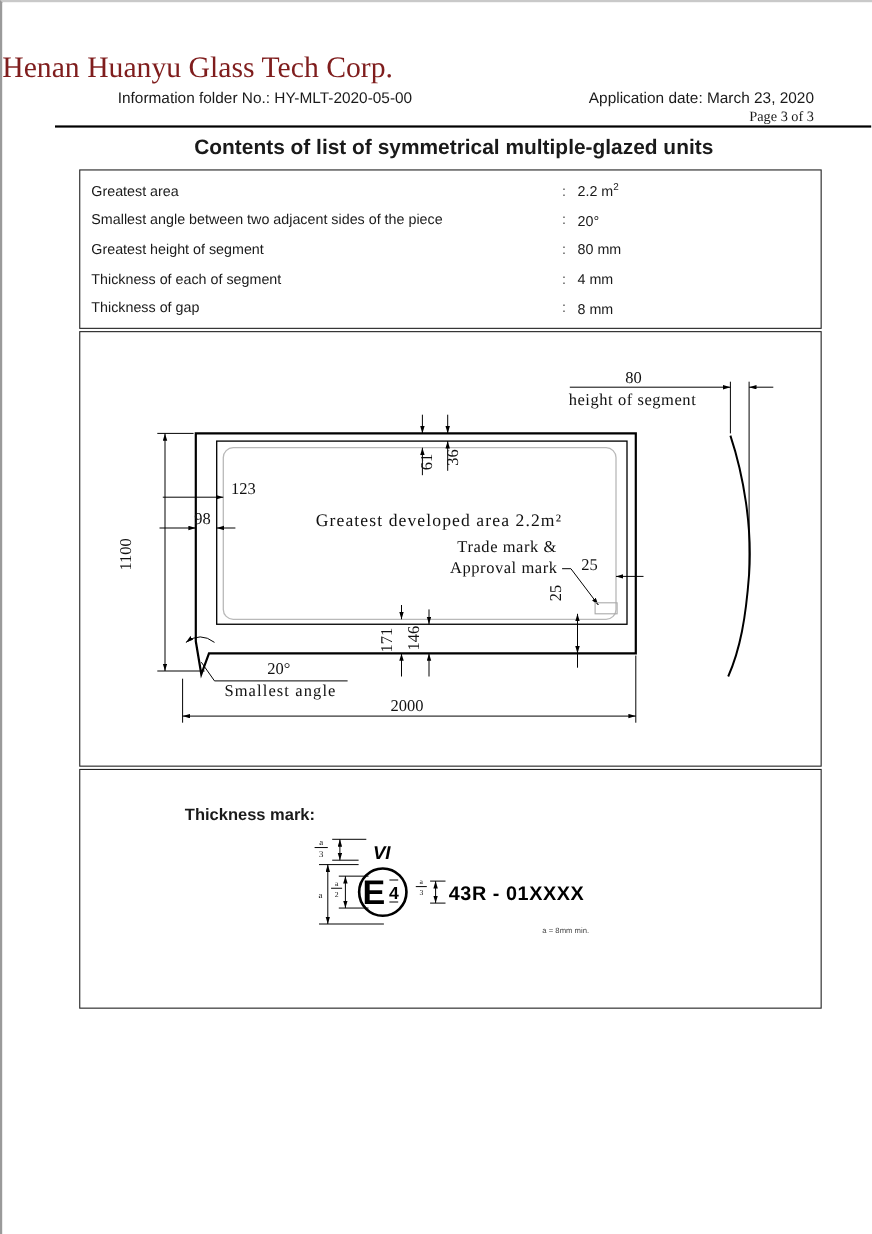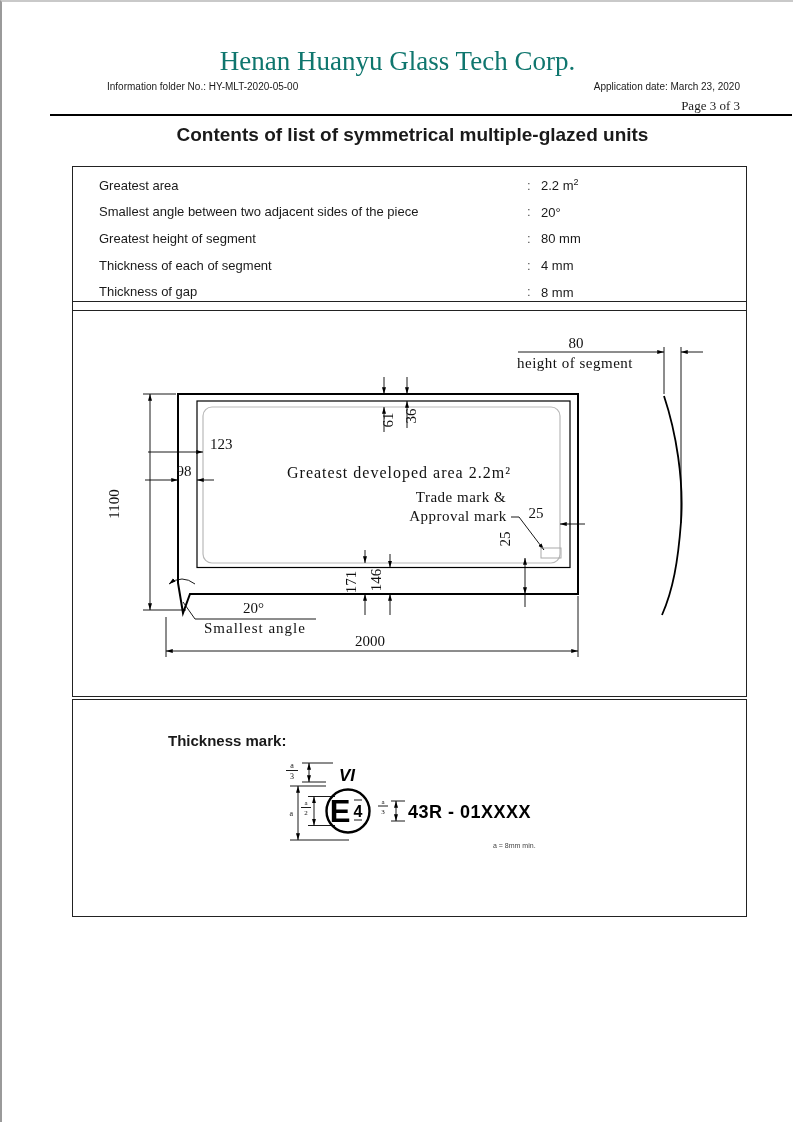--- a/index.html
+++ b/index.html
@@ -2,33 +2,33 @@
 <html><head>
 <meta charset="utf-8">
 <style>
   * { margin:0; padding:0; box-sizing:border-box; }
   html,body { background:#fff; }
   .page {
     position:relative; width:793px; height:1122px; background:#fff;
     border-left:2px solid #9a9a9a; border-top:2px solid #c9c9c9;
     font-family:"Liberation Sans", sans-serif; color:#1a1a1a; overflow:hidden;
   }
-  .company { position:absolute; top:44px; left:0; width:100%; text-align:center;
-    font-family:"Liberation Serif", serif; font-size:27px; color:#0f766e; }
-  .meta-row { position:absolute; top:79px; left:105px; right:53px; font-size:10px; }
+  .company { position:absolute; top:44px; left:0; width:100%; 
+    font-family:"Liberation Serif", serif; font-size:27px; color:#7f1d1d; }
+  .meta-row { position:absolute; top:79px; left:105px; right:53px; font-size:14px; }
   .meta-left { float:left; }
   .meta-right { float:right; }
   .page-no { position:absolute; top:96px; right:53px; font-size:13px;font-family:Liberation Serif, serif; }
   .rule { position:absolute; top:112px; left:48px; right:1px; height:2px; background:#000; }
   .section-title { position:absolute; top:122px; left:15px; width:100%; text-align:center;
     font-size:19px; font-weight:bold; }
 
-  .spec-box { position:absolute; left:70px; top:164px; width:675px; height:145px;
+  .spec-box { position:absolute; left:70px; top:152px; width:675px; height:145px;
     border:1.5px solid #222; display:flex; flex-direction:column; justify-content:space-around;
-    padding:5px 16px; }
+    padding:5px 0; }
   .spec-row { display:flex; align-items:center; font-size:13px; padding-left:10px; }
   .spec-row .lbl { flex:0 0 428px; }
   .spec-row .colon { width:14px; color:#555; }
   .spec-row .val sup { font-size:9px; }
 
   .draw-box { position:absolute; left:70px; top:299px; width:675px; height:396px;
     border:1.5px solid #222; }
   .approval-box { position:absolute; left:70px; top:697px; width:675px; height:218px;
     border:1.5px solid #222; }
   .approval-heading { position:absolute; left:95px; top:32px; font-size:15px; font-weight:bold; }

